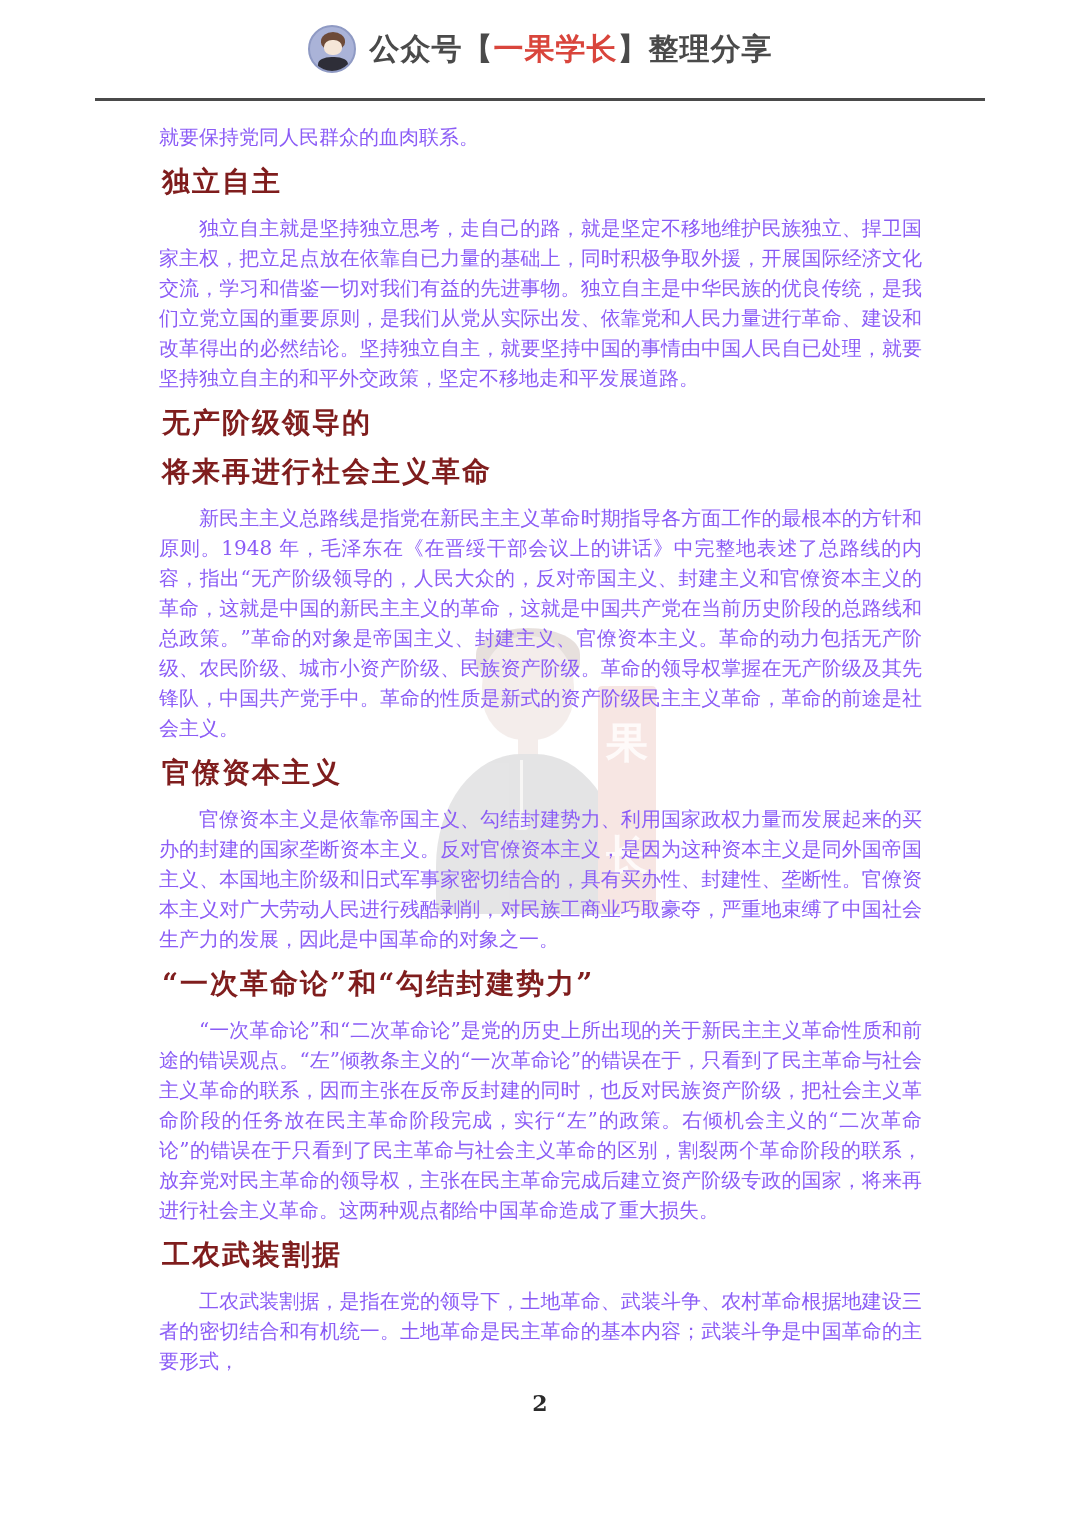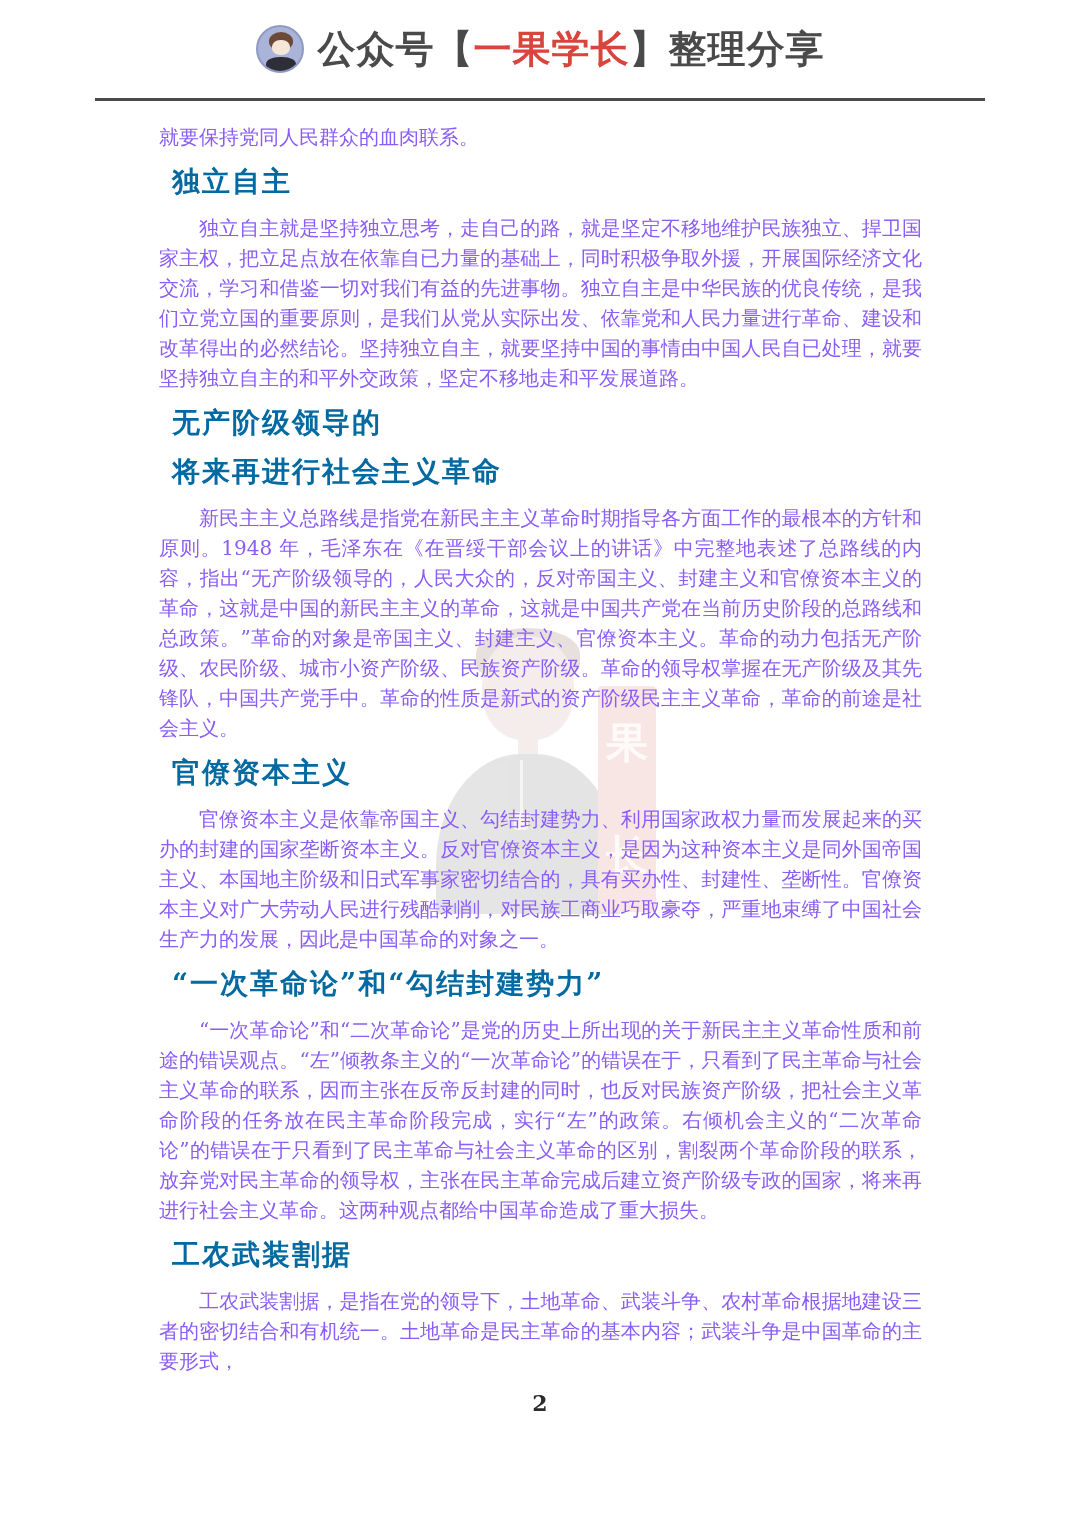--- a/index.html
+++ b/index.html
@@ -21,21 +21,21 @@
     top: 0; left: 95px; right: 95px;
     height: 101px;
     border-bottom: 3px solid #4a4a4a;
     display: flex;
     align-items: center;
     justify-content: center;
     gap: 14px;
     font-family: "Liberation Sans", sans-serif;
   }
   .header-title {
-    font-size: 38px;
+    font-size: 30px;
     font-weight: 700;
     color: #4a4a4a;
     letter-spacing: 1px;
     white-space: nowrap;
   }
   .header-title .hl { font-weight: 700; }
 
   
   .avatar {
     width: 48px; height: 48px;
@@ -138,22 +138,22 @@
     line-height: 30px;
     text-align: justify;
     text-indent: 2em;
     color: #8b5cf6;
   }
   .para.no-indent { text-indent: 0; }
   .heading {
     font-size: 28px;
     line-height: 36px;
     font-weight: 700;
-    color: #0369a1;
-    margin: 12px 0 13px 13px;
+    color: #7f1d1d;
+    margin: 12px 0 13px 3px;
     letter-spacing: 2px;
   }
 
   
   .page-number {
     position: absolute;
     top: 1390px; left: 0; right: 0;
     text-align: center;
     font-size: 22px;
     font-weight: 700;

